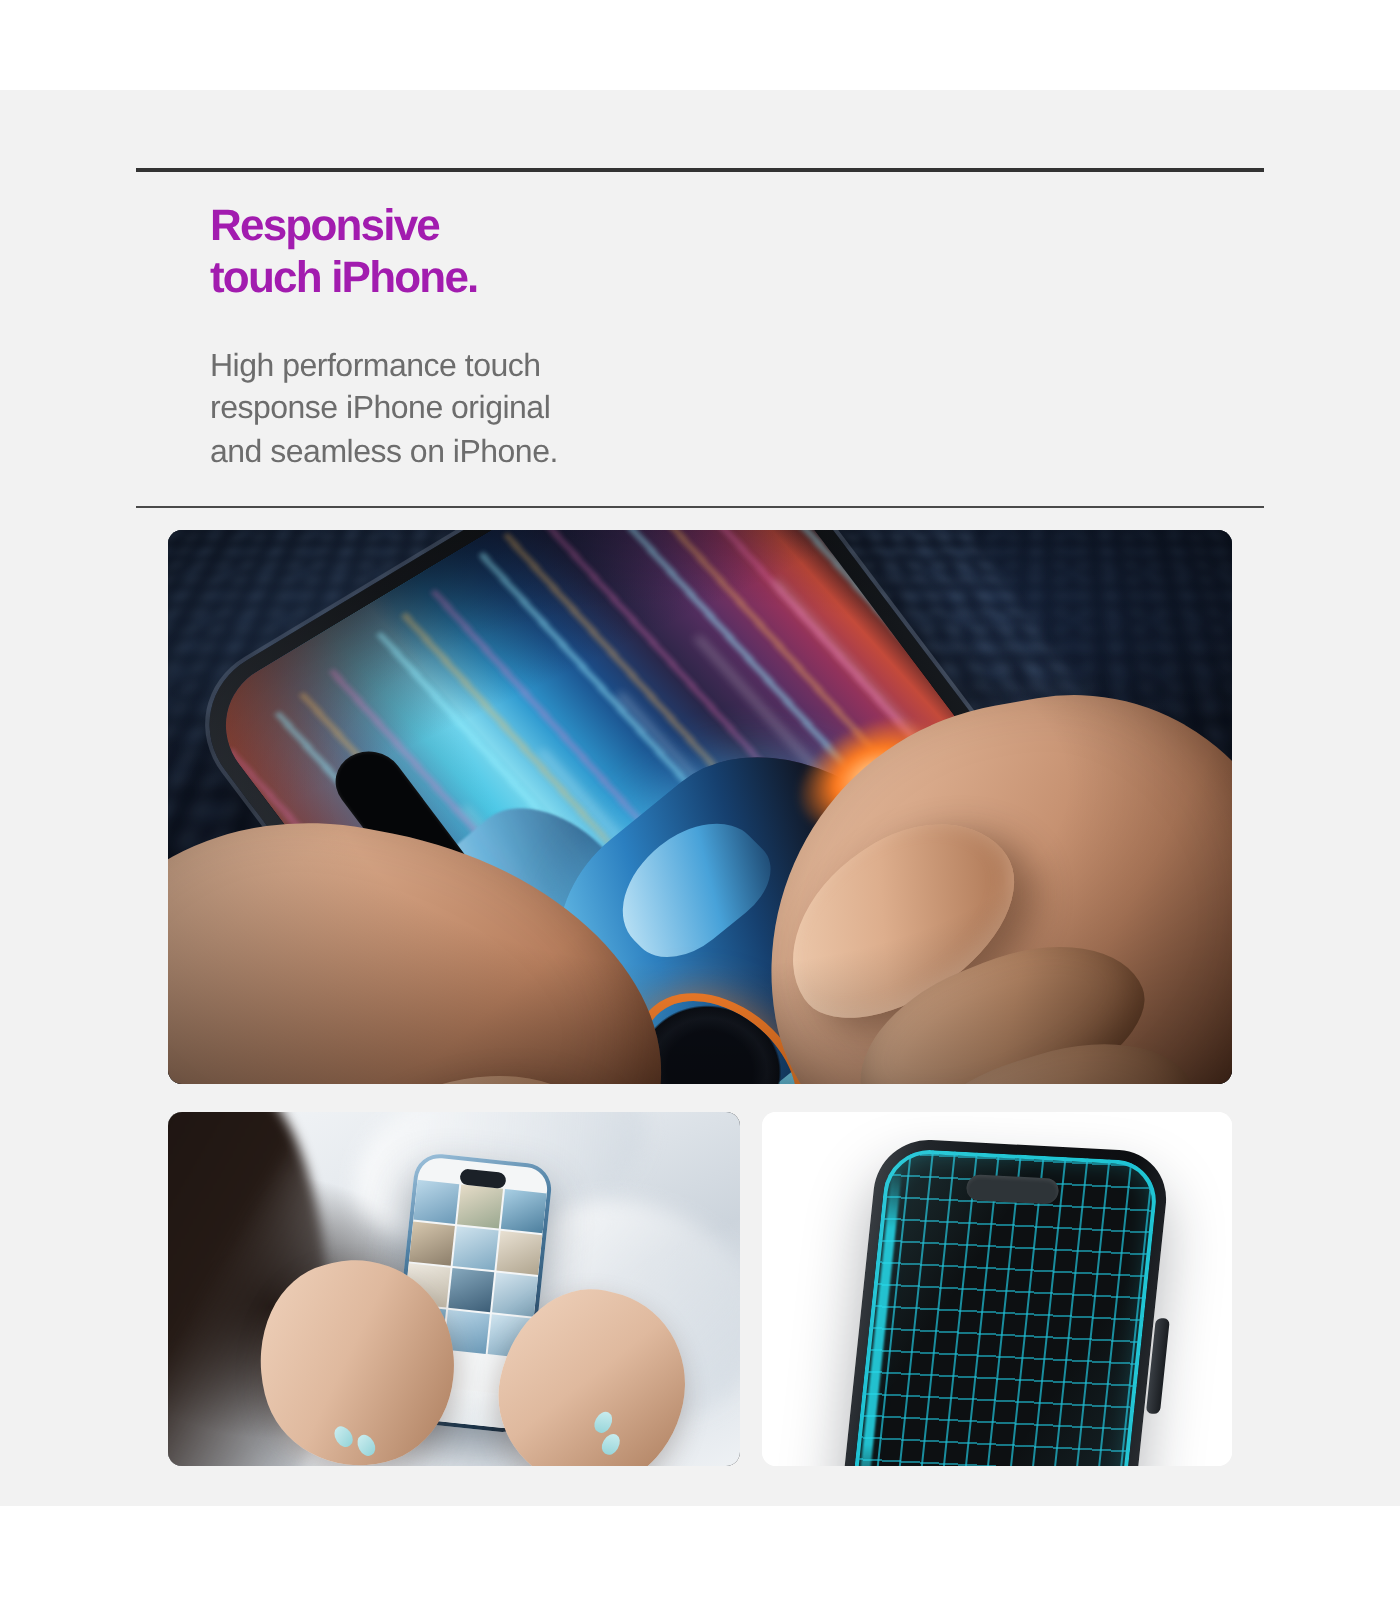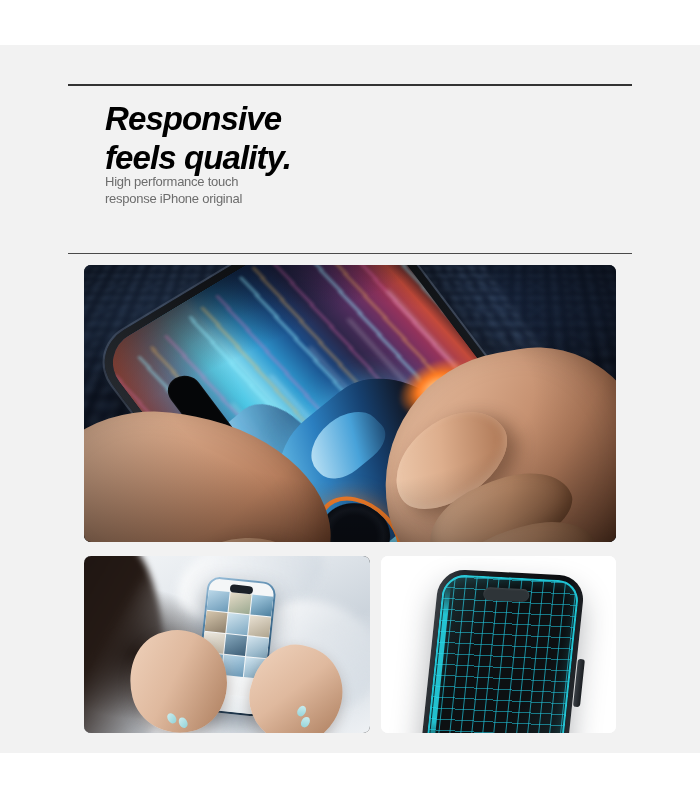--- a/index.html
+++ b/index.html
@@ -38,34 +38,33 @@
     border-top: 2px solid #333333;
   }
   .rule-top    { top: 39px; }
   .rule-bottom { top: 208px; border-top-width: 1px; border-top-color: #4a4a4a; }
 
   .headline {
     position: absolute;
     left: 105px;
     top: 55px;
     width: 420px;
-    font-size: 33px;
+    font-size: 22px;
     font-weight: bold;
     line-height: 1.18;
     letter-spacing: -0.9px;
-    color: #000000;
-    font-style: italic;
+    color: #a21caf;
   }
 
   .subcopy {
     position: absolute;
     left: 105px;
     top: 128px;
     width: 300px;
-    font-size: 13px;
+    font-size: 16px;
     font-weight: normal;
     line-height: 1.33;
     letter-spacing: -0.25px;
     color: #6d6d6d;
   }
 
   
   .tile {
     position: absolute;
     overflow: hidden;
@@ -411,26 +410,27 @@
 <body>
 
 <div class="page">
 
   <div class="panel">
 
     <div class="rule rule-top"></div>
 
     <div class="headline">
       <div>Responsive</div>
-      <div>feels quality.</div>
+      <div>touch iPhone.</div>
     </div>
 
     <div class="subcopy">
       <div>High performance touch</div>
       <div>response iPhone original</div>
+      <div>and seamless on iPhone.</div>
     </div>
 
     <div class="rule rule-bottom"></div>
 
     <div class="tile hero">
       <div class="fill stadium"></div>
       <div class="crowd"></div>
       <div class="crowd crowd-r"></div>
       <div class="arena-glow"></div>
 

